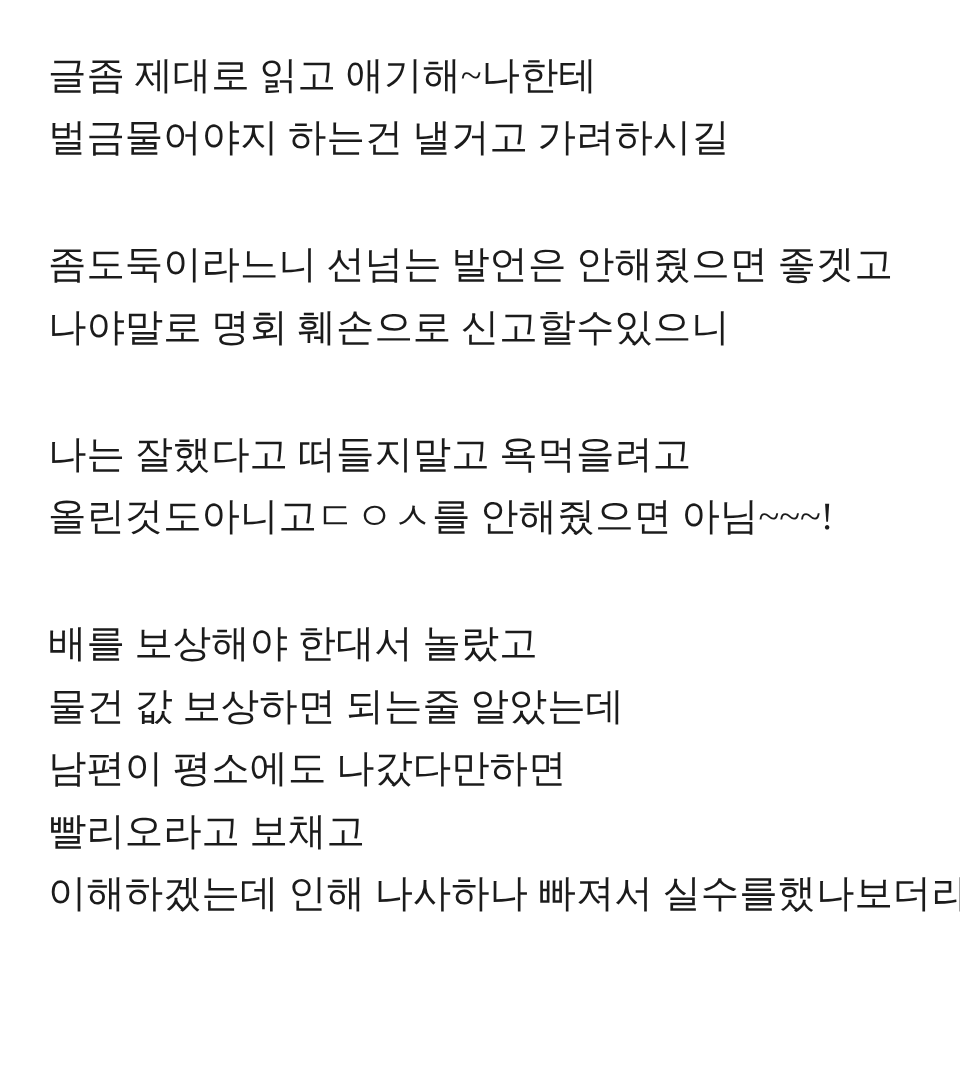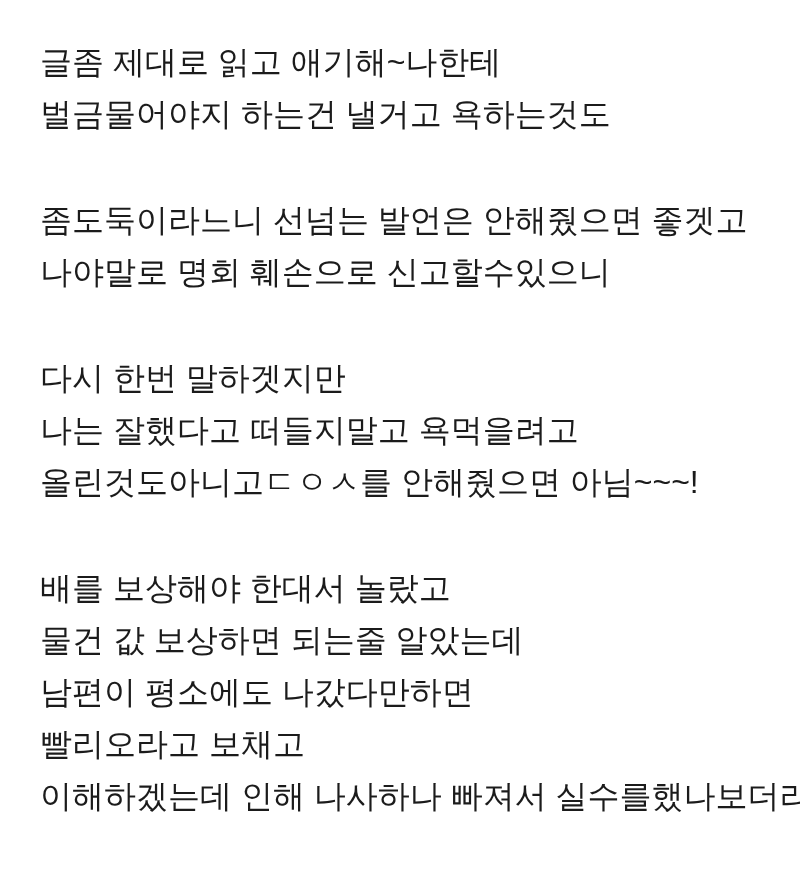--- a/index.html
+++ b/index.html
@@ -10,21 +10,21 @@
     width: 800px;
     height: 893px;
     background: #ffffff;
     overflow: hidden;
   }
   .page {
     box-sizing: border-box;
     width: 778px;
     height: 893px;
     padding: 36px 24px 0 40px;
-    font-family: Liberation Sans, sans-serif;
+    font-family: Liberation Serif, serif;
     font-weight: 400;
     font-size: 32px;
     color: #1b1b1b;
     letter-spacing: 0px;
   }
   .paragraph {
     margin: 0 0 54px 0;
   }
   .paragraph:last-child {
     margin-bottom: 0;
@@ -34,30 +34,29 @@
     white-space: nowrap;
   }
 </style>
 </head>
 <body>
 
 <div class="page">
 
   <div class="paragraph">
     <div class="line">글좀 제대로 읽고 애기해~나한테</div>
-    <div class="line">벌금물어야지 하는건 낼거고 욕하는것도</div>
+    <div class="line">벌금물어야지 하는건 낼거고 가려하시길</div>
   </div>
 
   <div class="paragraph">
     <div class="line">좀도둑이라느니 선넘는 발언은 안해줬으면 좋겟고</div>
     <div class="line">나야말로 명회 훼손으로 신고할수있으니</div>
   </div>
 
   <div class="paragraph">
-    <div class="line">다시 한번 말하겟지만</div>
     <div class="line">나는 잘했다고 떠들지말고 욕먹을려고</div>
     <div class="line">올린것도아니고ㄷㅇㅅ를 안해줬으면 아님~~~!</div>
   </div>
 
   <div class="paragraph">
     <div class="line">배를 보상해야 한대서 놀랐고</div>
     <div class="line">물건 값 보상하면 되는줄 알았는데</div>
     <div class="line">남편이 평소에도 나갔다만하면</div>
     <div class="line">빨리오라고 보채고</div>
     <div class="line">이해하겠는데 인해 나사하나 빠져서 실수를했나보더라</div>

